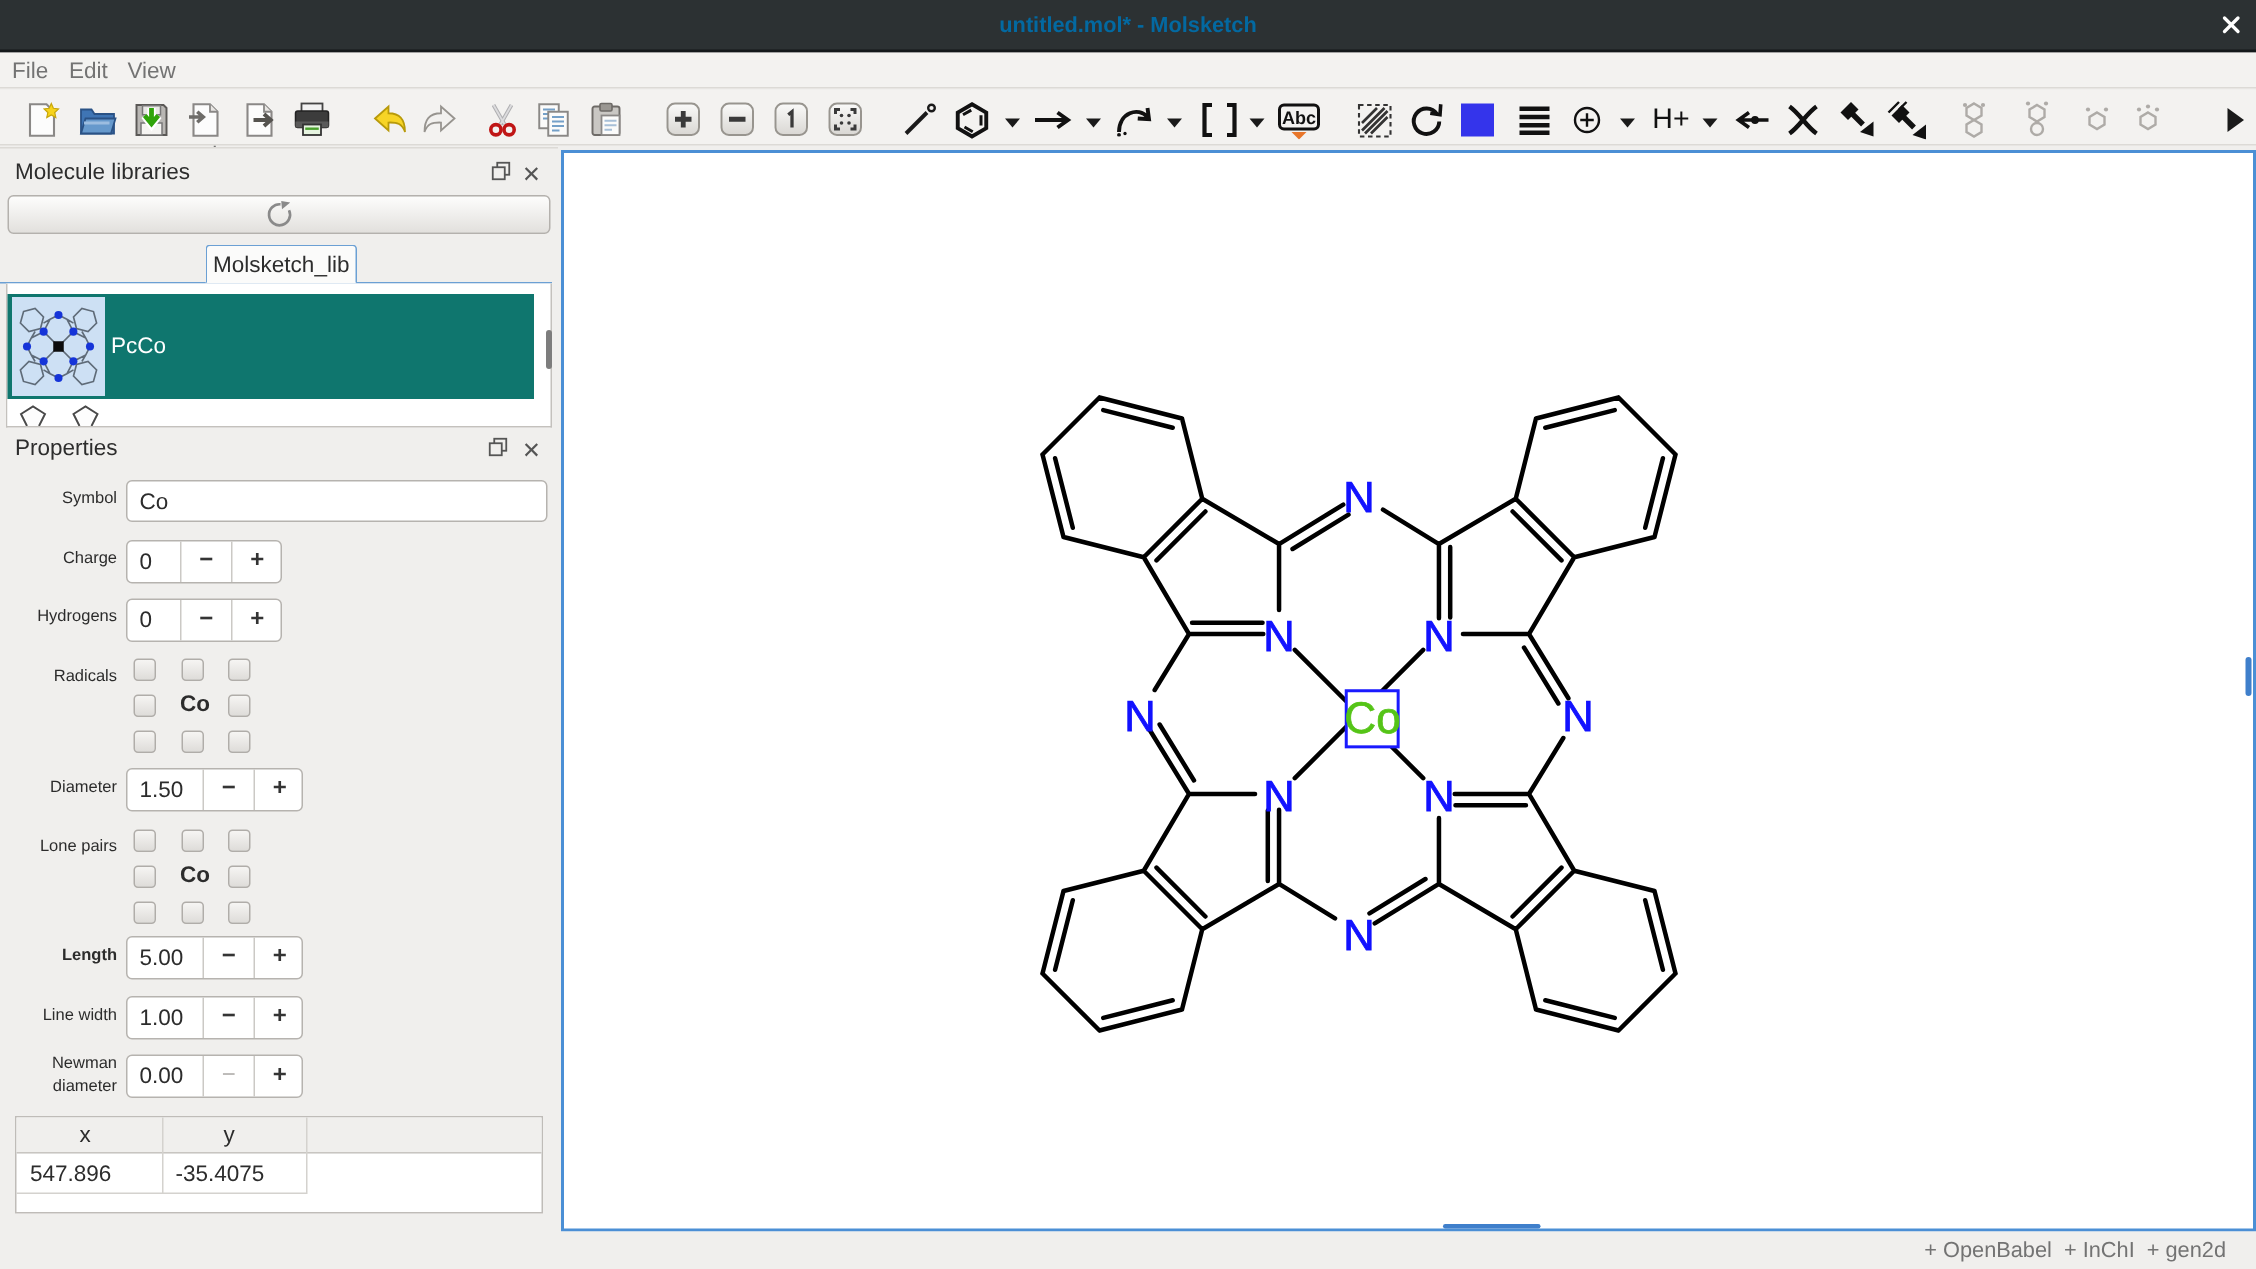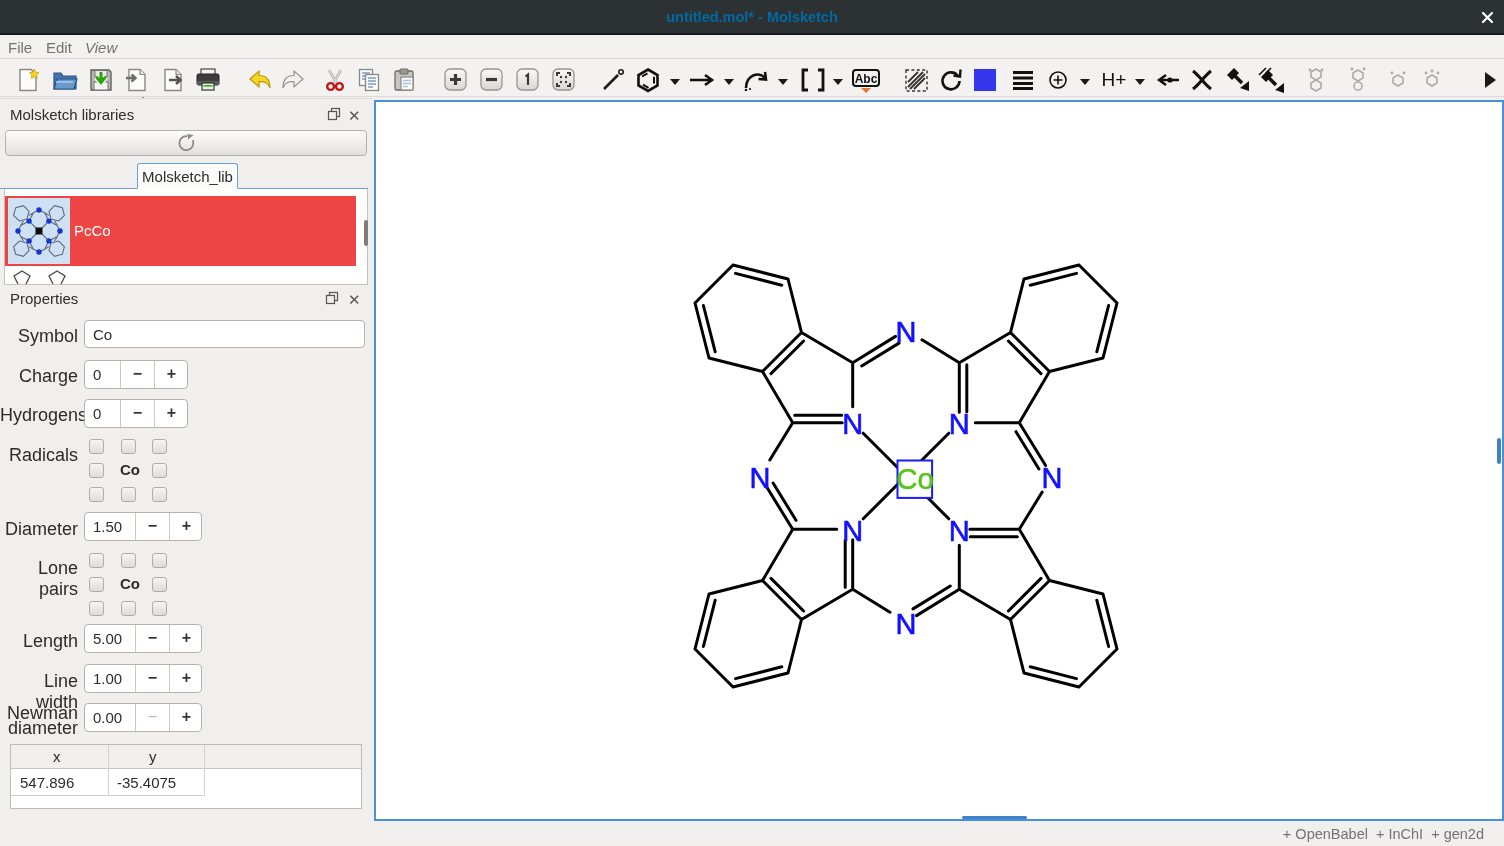--- a/index.html
+++ b/index.html
@@ -24,28 +24,28 @@
 #dockcol { left:0; top:98px; width:372px; height:724px; background:#f0efed; border-top:1px solid #dcdad6; }
 .docktitle { font-size:15px; color:#2d2d2d; }
 .dockico { color:#555; font-size:13px; }
 
 
 #mlibtitle { left:10px; top:106px; }
 #refreshbtn { left:5px; top:130px; width:362px; height:26px; background:linear-gradient(#fdfdfc,#e2e0dd); border:1px solid #b4b1ad; border-radius:4px; }
 #tabline { left:0px; top:188px; width:368px; height:1px; background:#6ba0d4; }
 #tab1 { left:137px; top:163px; width:101px; height:26px; background:#fbfbfa; border:1px solid #6ba0d4; border-bottom:1px solid #fbfbfa; border-radius:3px 3px 0 0; font-size:15px; color:#2d2d2d; text-align:center; line-height:25px; z-index:3;}
 #liblist { left:4px; top:189px; width:364px; height:96px; background:#ffffff; border:1px solid #c4c1bd; border-top:none; }
-#librow1 { left:0px; top:7px; width:351px; height:70px; background:#ef4444; }
+#librow1 { left:0px; top:7px; width:351px; height:70px; background:#0f766e; }
 #libthumb { left:3px; top:2px; width:62px; height:66px; background:#cde0f4; }
 #librow1 span { position:absolute; left:69px; top:26px; color:#ffffff; font-size:15px; }
 #libscroll { left:359px; top:31px; width:4px; height:26px; background:#7d7d7d; border-radius:2px; }
 
 
 #proptitle { left:10px; top:290px; }
-.plabel { font-size:18px; color:#2c2c2c; text-align:right; width:78px; left:0px; }
+.plabel { font-size:11px; color:#2c2c2c; text-align:right; width:78px; left:0px; }
 .field { background:#ffffff; border:1px solid #b6b3af; border-radius:4px; font-size:15px; color:#2c2c2c; }
 .spin { left:84px; width:104px; height:29px; background:#ffffff; border:1px solid #b6b3af; border-radius:4px; }
 .spin .val { position:absolute; left:8px; top:5px; font-size:15px; color:#2c2c2c; }
 .spin .sep1 { position:absolute; left:35px; top:0; width:1px; height:27px; background:#cbc9c5; }
 .spin .sep2 { position:absolute; left:69px; top:0; width:1px; height:27px; background:#cbc9c5; }
 .spin .minus { position:absolute; left:36px; width:33px; text-align:center; top:4px; font-size:16px; font-weight:bold; color:#343434; }
 .spin .plus { position:absolute; left:70px; width:33px; text-align:center; top:4px; font-size:16px; font-weight:bold; color:#343434; }
 .cb { position:absolute; width:15px; height:15px; border:1px solid #b0ada9; border-radius:3px; background:linear-gradient(#f6f5f3,#dedcd9); }
 .colbl { position:absolute; font-size:15px; font-weight:bold; color:#2c2c2c; }
 
@@ -70,21 +70,21 @@
 <body>
 <div id="titlebar" class="abs"></div>
 <div id="titletext" class="abs">untitled.mol* - Molsketch</div>
 <div id="closex" class="abs"><svg width="13" height="13" viewBox="0 0 13 13">
       <path d="M2 2 L11 11 M11 2 L2 11" stroke="#ffffff" stroke-width="2.2" stroke-linecap="round"></path>
     </svg></div>
 
 <div id="menubar" class="abs"></div>
 <span class="menuitem abs" style="left:8px;">File</span>
 <span class="menuitem abs" style="left:46px;">Edit</span>
-<span class="menuitem abs" style="left:85px;font-style:italic;">View</span>
+<span class="menuitem abs" style="left:85px;">View</span>
 <span class="menuitem abs" style="left:119px;margin-top:44px;">Help</span>
 
 <div id="toolbar" class="abs"></div>
 <svg class="tbi" style="left:17px; top:68px;" width="24" height="24" viewBox="0 0 24 24">
     <path d="M3 1.5 L14 1.5 L19 6.5 L19 22.5 L3 22.5 Z" fill="#fcfcfc" stroke="#8a8886" stroke-width="1.4"></path>
     <path d="M17.2 1 L18.6 4.2 L22 4.6 L19.5 7 L20.2 10.4 L17.2 8.7 L14.2 10.4 L14.9 7 L12.4 4.6 L15.8 4.2 Z" fill="#f7d31b" stroke="#c7a60c" stroke-width="0.8"></path>
   </svg>
 <svg class="tbi" style="left:52px; top:68px;" width="26" height="24" viewBox="0 0 26 24">
     <path d="M2 5 L9 5 L11 8 L24 8 L24 21 L2 21 Z" fill="#3f75b4" stroke="#2a5285" stroke-width="1.2"></path>
 <path d="M2 21 L5 11 L25 11 L22 21 Z" fill="#6699cc" stroke="#2a5285" stroke-width="1.2"></path>
@@ -285,21 +285,21 @@
 <circle cx="4" cy="4" r="1.4" fill="#aeaba7"></circle>
     <circle cx="16" cy="4" r="1.4" fill="#aeaba7"></circle>
     <circle cx="10" cy="2" r="1.4" fill="#aeaba7"></circle>
   </svg>
 <svg class="tbi" style="left:1483px; top:71px;" width="14" height="18" viewBox="0 0 14 18">
     <path d="M2 1 L13 9 L2 17 Z" fill="#1a1a1a"></path>
   </svg>
 
 <div id="dockcol" class="abs"></div>
 
-<div id="mlibtitle" class="abs docktitle">Molsketch libraries</div>
+<div id="mlibtitle" class="abs docktitle">Molecule libraries</div>
 <div class="abs dockico" style="left:327px; top:107px;"><svg width="14" height="14" viewBox="0 0 14 14">
       <rect x="4.5" y="1.5" width="8" height="8" fill="none" stroke="#555" stroke-width="1.2"></rect>
       <rect x="1.5" y="4.5" width="8" height="8" fill="#f0efed" stroke="#555" stroke-width="1.2"></rect>
     </svg></div>
 <div class="abs dockico" style="left:348px; top:107px; font-size:15px;">✕</div>
 <div id="refreshbtn" class="abs"><svg width="360" height="24">
       <g transform="translate(172,3)">
         <path d="M14.7 6.2 A 7 7 0 1 1 9 2.2" fill="none" stroke="#8a8a8a" stroke-width="1.8"></path>
         <path d="M9.5 0 L15.5 1 L10 5.5 Z" fill="#8a8a8a"></path>
       </g>
@@ -389,21 +389,21 @@
 <div class="cb" style="left:89px; top:553px;"></div>
 <div class="cb" style="left:121px; top:553px;"></div>
 <div class="cb" style="left:152px; top:553px;"></div>
 <div class="cb" style="left:89px; top:577px;"></div>
 <span class="abs colbl" style="left:120px; top:575px;">Co</span>
 <div class="cb" style="left:152px; top:577px;"></div>
 <div class="cb" style="left:89px; top:601px;"></div>
 <div class="cb" style="left:121px; top:601px;"></div>
 <div class="cb" style="left:152px; top:601px;"></div>
 
-<span class="abs plabel" style="top:631px;">Length</span>
+<span class="abs plabel" style="top:631px;font-weight:bold;">Length</span>
 <div class="abs spin" style="top:624px; width:118px;">
     <span class="val">5.00</span>
     <span class="sep1" style="left:50px;"></span>
     <span class="sep2" style="left:84px;"></span>
     <span class="minus" style="left:51px;">−</span>
     <span class="plus" style="left:85px;">+</span>
   </div>
 
 <span class="abs plabel" style="top:671px;">Line width</span>
 <div class="abs spin" style="top:664px; width:118px;">

